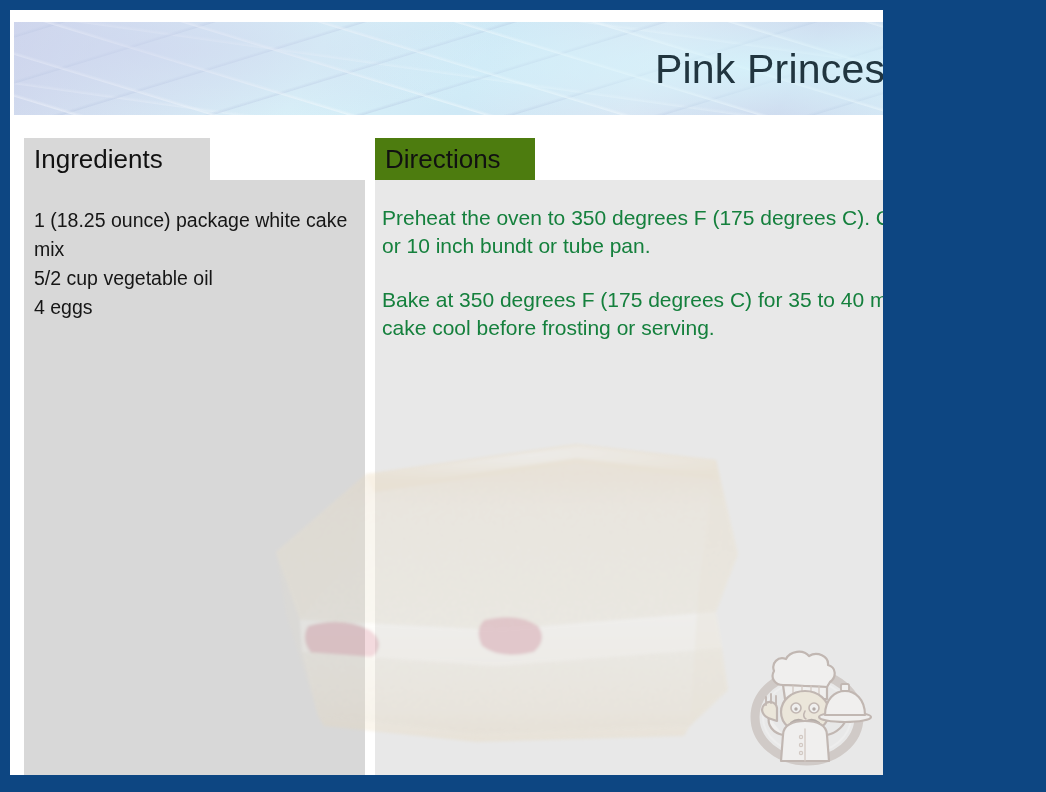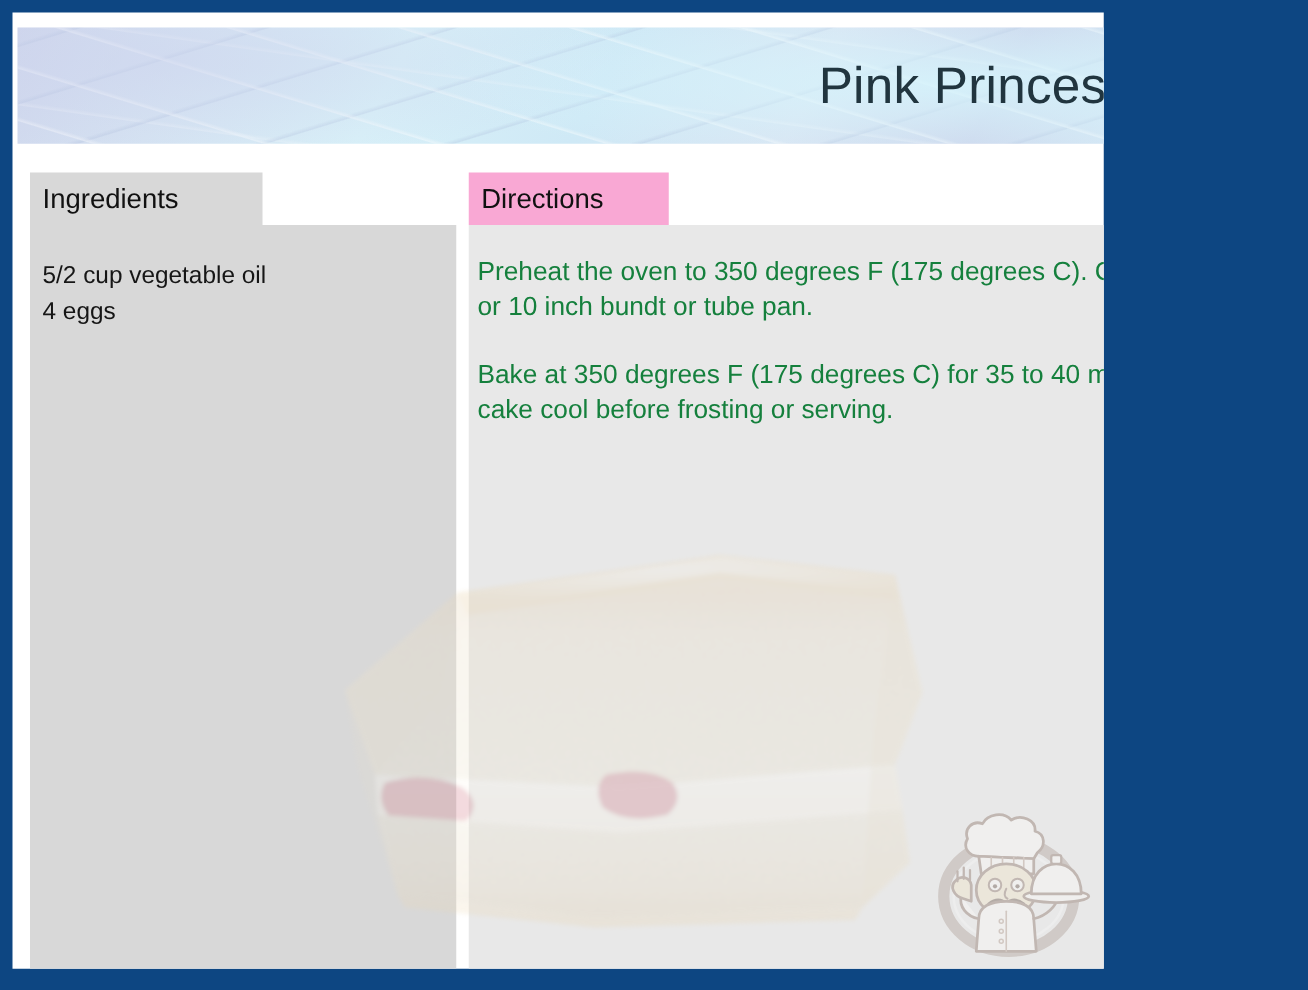--- a/index.html
+++ b/index.html
@@ -97,21 +97,21 @@
     letter-spacing: .2px;
     white-space: nowrap;
     line-height: 1;
   }
 
   
   .panel-tab {
     position: absolute;
     height: 42px;
     line-height: 42px;
-    font-size: 22px;
+    font-size: 26px;
     color: #111111;
     padding-left: 10px;
     box-sizing: border-box;
     white-space: nowrap;
   }
   .panel-body {
     position: absolute;
     box-sizing: border-box;
   }
 
@@ -138,21 +138,21 @@
     line-height: 29px;
     color: #161616;
   }
   #ingredients-list .ing-line { white-space: pre-wrap; }
 
   
   #directions-tab {
     left: 365px;
     top: 128px;
     width: 160px;
-    background: #f9a8d4;
+    background: #4d7c0f;
   }
   #directions-body {
     left: 365px;
     top: 170px;
     width: 657px;
     height: 595px;
     background: #e8e8e8;
   }
   #directions-steps {
     position: absolute;
@@ -200,20 +200,21 @@
 
     <div id="header-banner">
       <div id="header-texture"></div>
       <div id="header-sheen"></div>
       <div id="recipe-title">Pink Princess Cake</div>
     </div>
 
     <div class="panel-tab" id="ingredients-tab">Ingredients</div>
     <div class="panel-body" id="ingredients-body">
       <div id="ingredients-list">
+        <div class="ing-line">1 (18.25 ounce) package white cake mix</div>
         <div class="ing-line">5/2 cup vegetable oil</div>
         <div class="ing-line">4 eggs</div>
       </div>
     </div>
 
     <div class="panel-tab" id="directions-tab">Directions</div>
     <div class="panel-body" id="directions-body">
       <div id="directions-steps">
         <p>Preheat the oven to 350 degrees F (175 degrees C). Grease one 9 or 10 inch bundt or tube pan.</p>
         <p>Bake at 350 degrees F (175 degrees C) for 35 to 40 minutes. Let cake cool before frosting or serving.</p>

